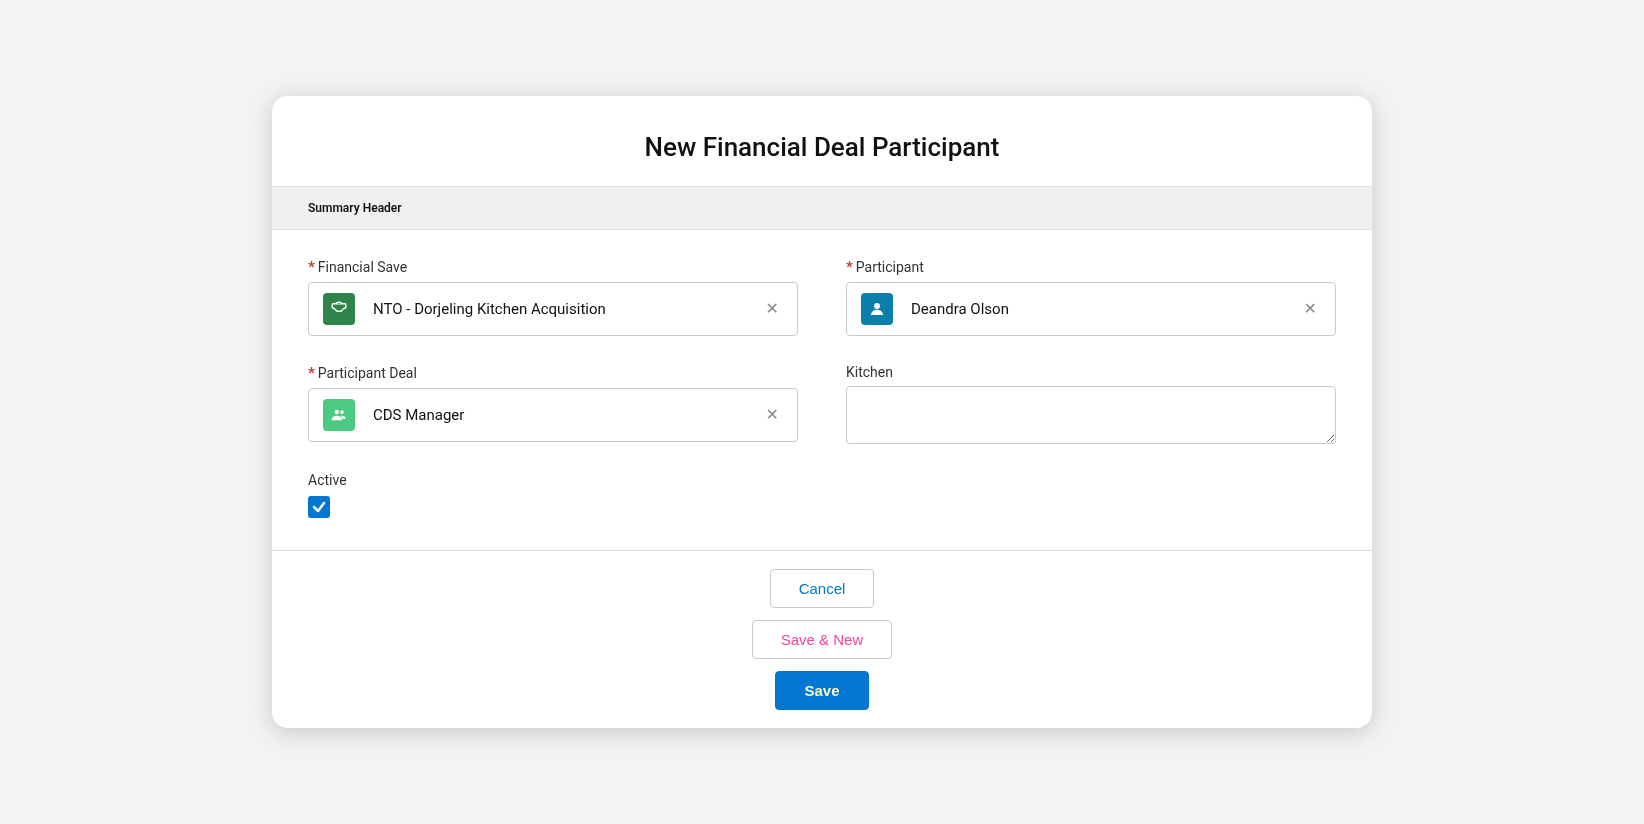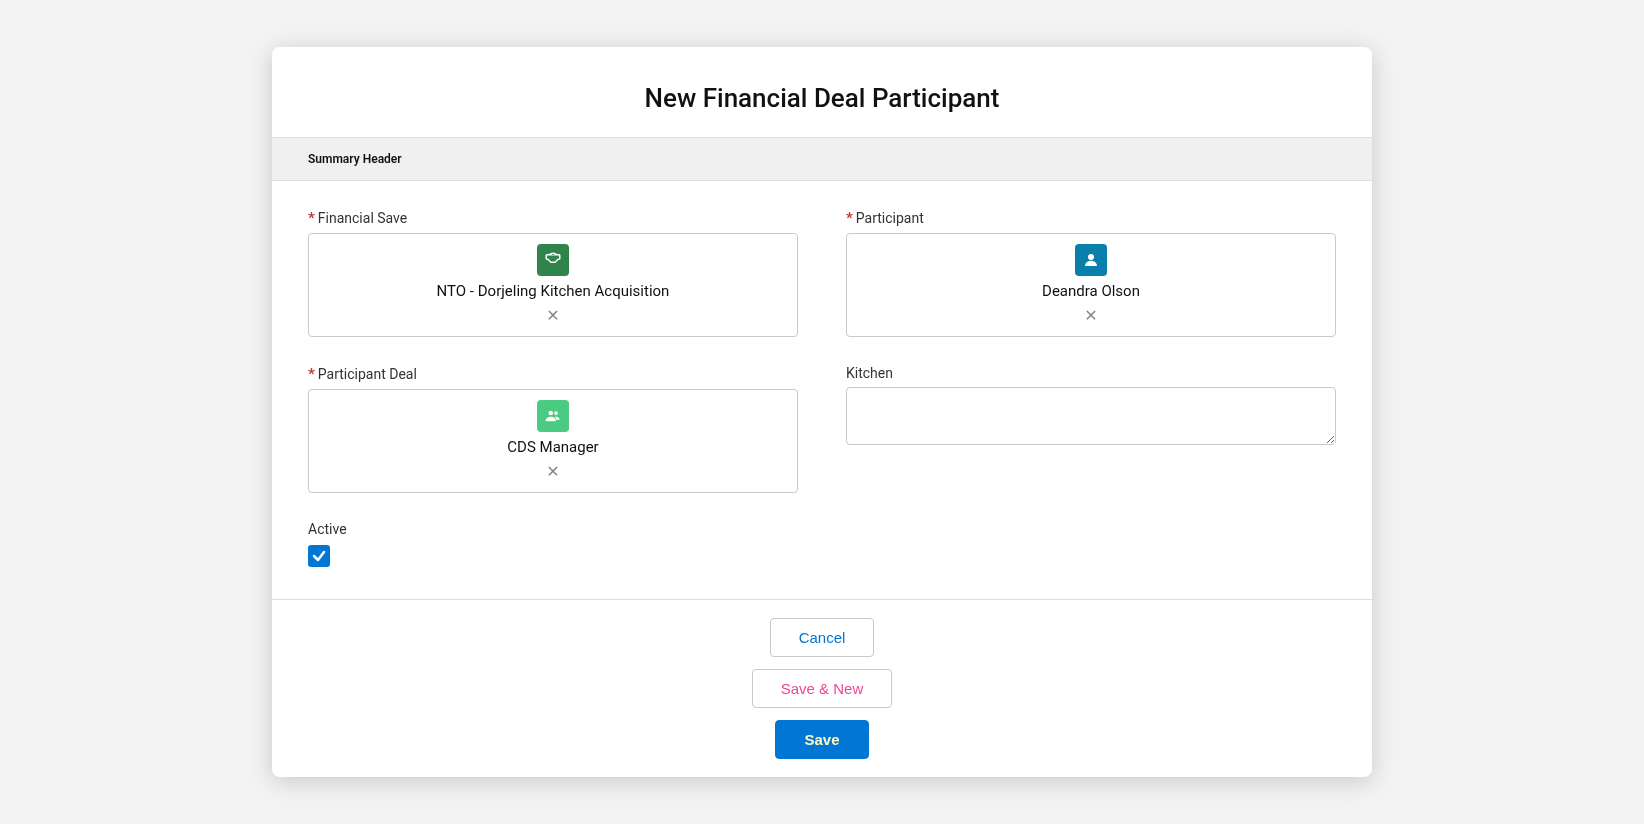--- a/index.html
+++ b/index.html
@@ -12,21 +12,21 @@
       font-family: -apple-system, BlinkMacSystemFont, 'Segoe UI', Roboto, sans-serif;
       background: #f3f3f3;
       display: flex;
       justify-content: center;
       align-items: center;
       min-height: 100vh;
     }
 
     .modal {
       background: #ffffff;
-      border-radius: 8px;
+      border-radius: 16px;
       width: 1100px;
       max-width: 98vw;
       box-shadow: 0 4px 24px rgba(0,0,0,0.18);
       overflow: hidden;
     }
 
     .modal-title {
       text-align: center;
       padding: 36px 40px 24px;
       font-size: 26px;
@@ -75,25 +75,24 @@
       font-size: 15px;
     }
 
     .field-input {
       border: 1px solid #c9c9c9;
       border-radius: 4px;
       padding: 10px 14px;
       font-size: 15px;
       display: flex;
       align-items: center;
-      gap: 6px;
+      gap: 18px;
       position: relative;
       background: #fff;
       min-height: 52px;
-      flex-direction: column;
     }
 
     .field-icon {
       width: 32px;
       height: 32px;
       border-radius: 4px;
       display: flex;
       align-items: center;
       justify-content: center;
       flex-shrink: 0;

